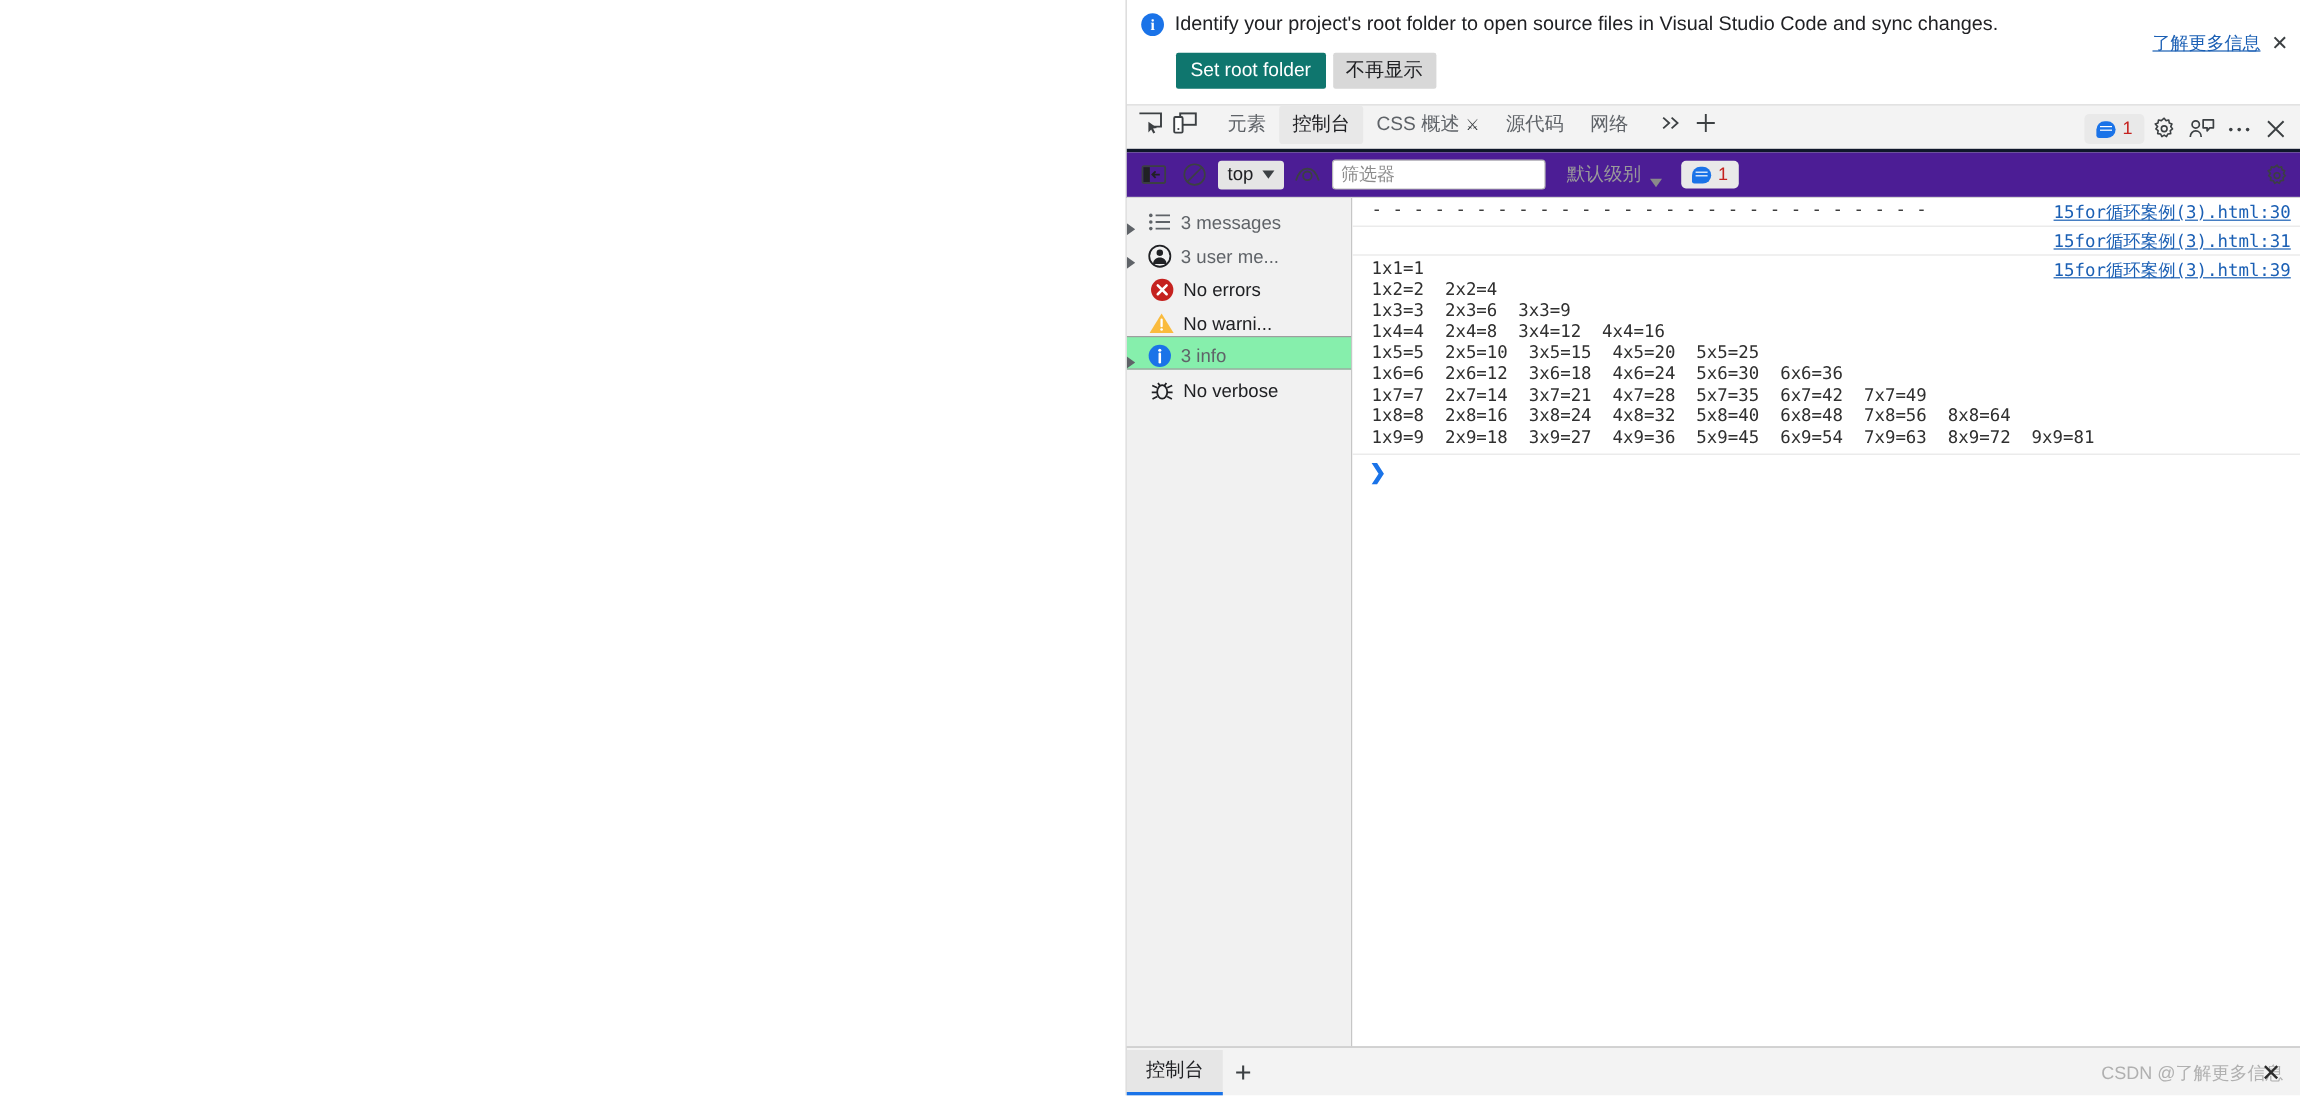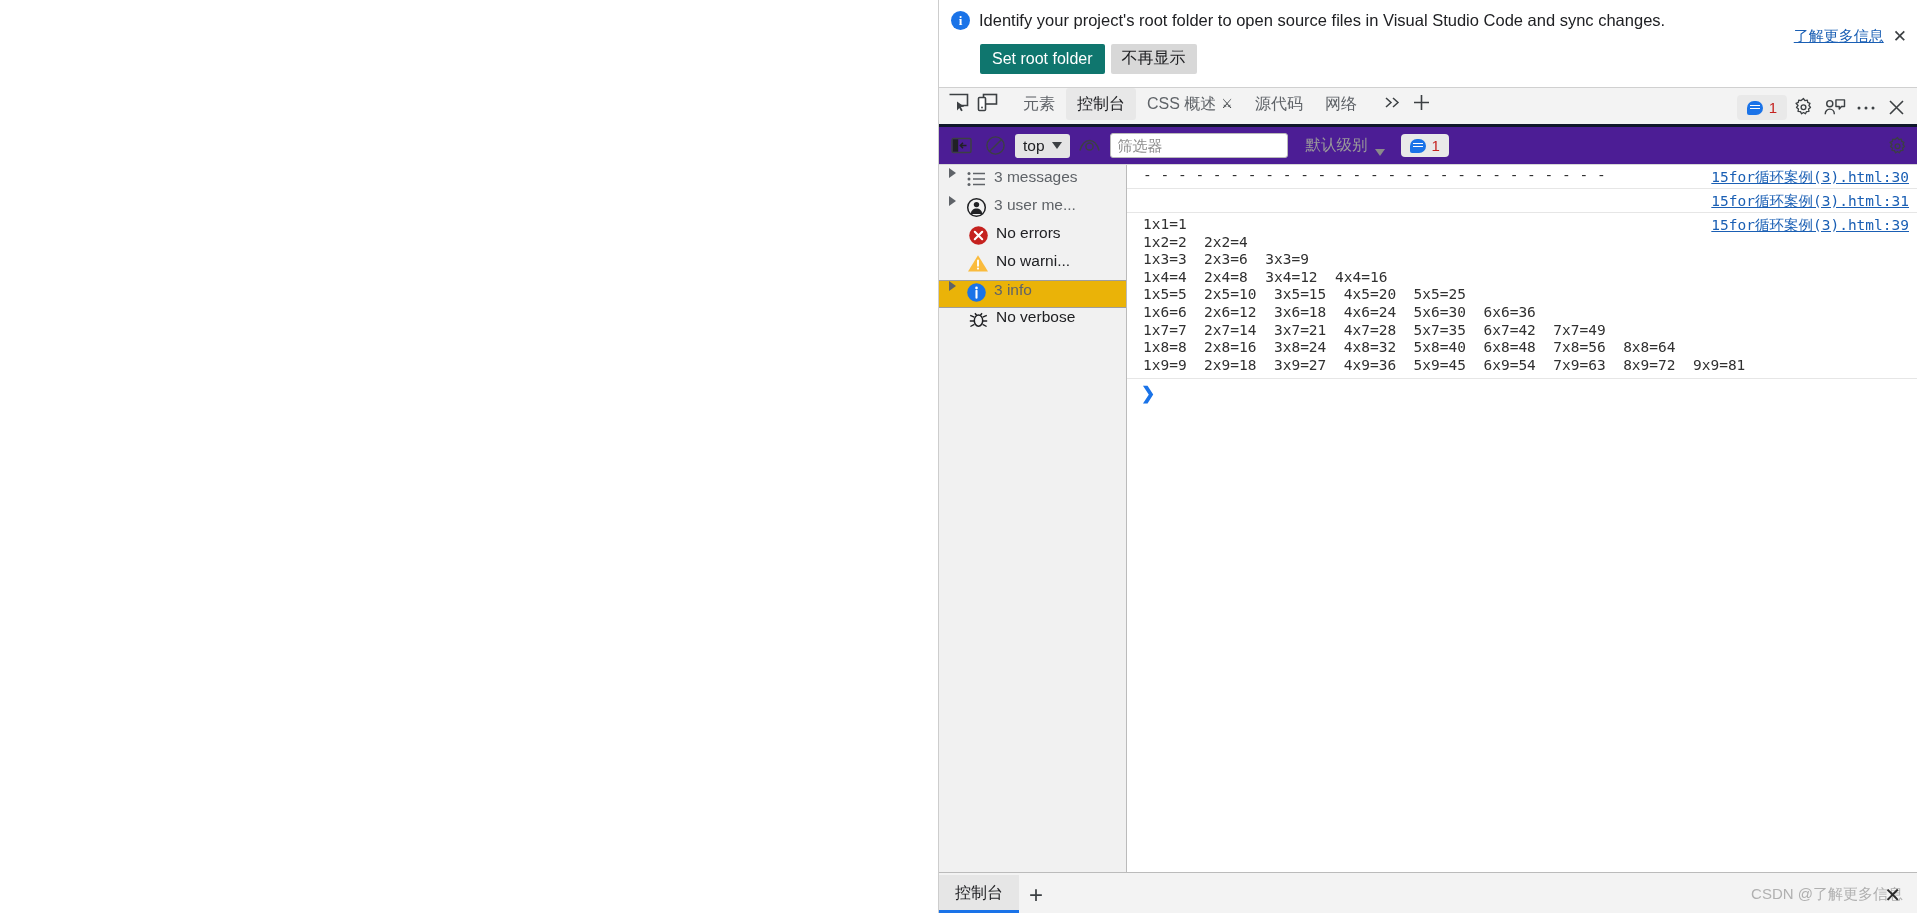--- a/index.html
+++ b/index.html
@@ -193,26 +193,26 @@
   }
   #console-sidebar {
     flex: 0 0 188px;
     background: #f1f1f1;
     border-right: 1px solid #bbbbbb;
     padding-top: 3px;
     overflow: hidden;
   }
   .side-row {
     height: 28px;
-    display: flex; align-items: flex-start;
-    padding-left: 10px; gap: 7px;
+    display: flex; align-items: flex-end;
+    gap: 7px;
     cursor: pointer; position: relative;
   }
   .side-row.selected {
-    background: #eab308;
+    background: #86efac;
     border-top: 1px solid #9e9e9e;
     border-bottom: 1px solid #9e9e9e;
   }
   .tri {
     width: 0; height: 0; flex: 0 0 auto;
     border-top: 5px solid transparent;
     border-bottom: 5px solid transparent;
     border-left: 7px solid #5f6368;
     margin-right: 2px;
   }

